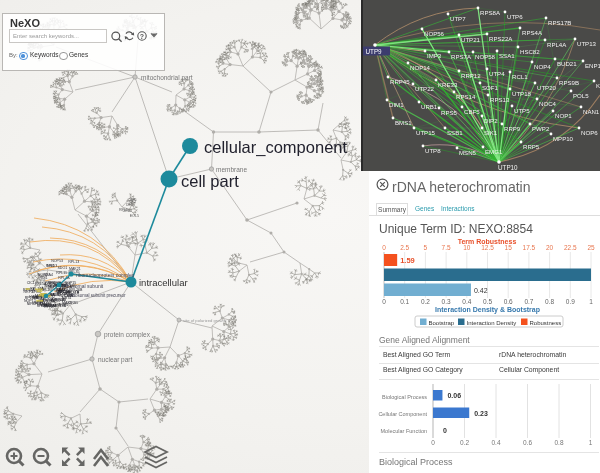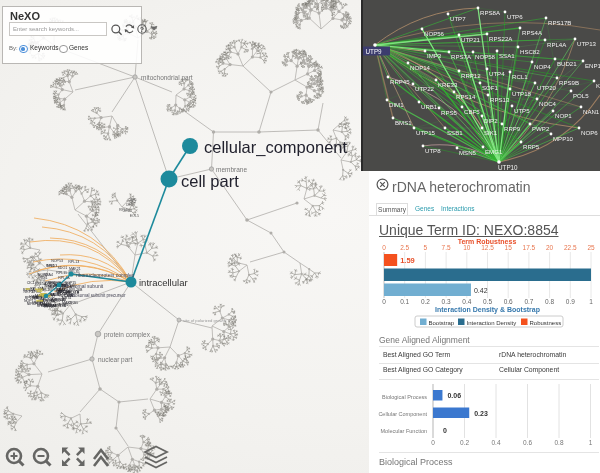--- a/index.html
+++ b/index.html
@@ -1,39 +1,39 @@
 <!DOCTYPE html>
 <html><head>
 <meta charset="utf-8">
 <style>
   html,body{margin:0;padding:0;}
   body{width:600px;height:473px;overflow:hidden;font-family:"Liberation Sans",sans-serif;}
   #stage{position:relative;width:600px;height:473px;background:radial-gradient(ellipse 120% 100% at 55% 45%,#f8f7f5 0%,#f3f2ef 45%,#eeedea 75%,#e9e8e5 100%);}
   #tree{position:absolute;left:0;top:0;}
   
-  #spanel{position:absolute;left:2px;top:6px;width:140px;height:58px;background:rgba(255,255,255,0.88);border:1px solid #b9b7b4;box-sizing:border-box;}
+  #spanel{position:absolute;left:2px;top:13px;width:163px;height:58px;background:rgba(255,255,255,0.88);border:1px solid #b9b7b4;box-sizing:border-box;}
   #spanel .title{position:absolute;left:7px;top:3px;font-size:11px;font-weight:bold;color:#333;}
   #spanel input{position:absolute;left:6px;top:15px;width:90px;height:12px;border:1px solid #c9c7c4;background:#fff;font-size:6px;color:#9a9a9a;padding:0 3px;font-family:"Liberation Sans",sans-serif;}
   #spanel .by{position:absolute;left:6px;top:38px;font-size:6px;color:#666;}
   #spanel .kw{position:absolute;left:27px;top:37px;font-size:6.5px;color:#333;}
   #spanel .gn{position:absolute;left:66px;top:37px;font-size:6.5px;color:#333;}
   .radio{position:absolute;width:6.5px;height:6.5px;border:1px solid #999;border-radius:50%;background:#fff;}
   .radio.sel{border-color:#4d90d9;}
   .radio.sel::after{content:"";position:absolute;left:1.4px;top:1.4px;width:3.7px;height:3.7px;border-radius:50%;background:#4d90d9;}
   
   #dpanel{position:absolute;left:361px;top:0;width:239px;height:171px;background:#4a4a48;border-left:2px solid #2a2a2a;box-sizing:border-box;overflow:hidden;}
   
   #wpanel{position:absolute;left:369px;top:171px;width:239px;height:336px;background:#fff;overflow:hidden;}
   #wpanel .hdr{position:absolute;left:23px;top:8px;font-size:14px;color:#666;}
   #wpanel .xicn{position:absolute;left:7px;top:7px;}
   .tabline{position:absolute;left:0px;top:43.5px;width:239px;height:1px;background:#ddd;}
   .tab1{position:absolute;left:7px;top:32px;width:32px;height:12px;background:#fff;border:1px solid #ddd;border-bottom:none;box-sizing:border-box;font-size:6.5px;color:#555;text-align:center;line-height:11px;z-index:2;}
   .tab2{position:absolute;left:46px;top:34px;font-size:6.5px;color:#2a9bad;}
   .tab3{position:absolute;left:72px;top:34px;font-size:6.5px;color:#2a9bad;}
-  .uid{position:absolute;left:10px;top:51px;font-size:14px;color:#555;text-decoration:underline;}
+  .uid{position:absolute;left:10px;top:51px;font-size:12px;color:#555;}
   .goh{position:absolute;left:10px;top:164px;font-size:8.5px;color:#757575;}
   .hr{position:absolute;left:10px;width:220px;height:1px;background:#e4e4e4;}
   .rowl{position:absolute;left:14px;font-size:6.8px;color:#3a3a3a;}
   .rowv{position:absolute;left:130px;font-size:6.8px;color:#3a3a3a;}
   .bph{position:absolute;left:10px;top:286px;font-size:9px;color:#757575;}
   
   #toolbar{position:absolute;left:4px;top:444px;}
 </style>
 </head>
 <body>

